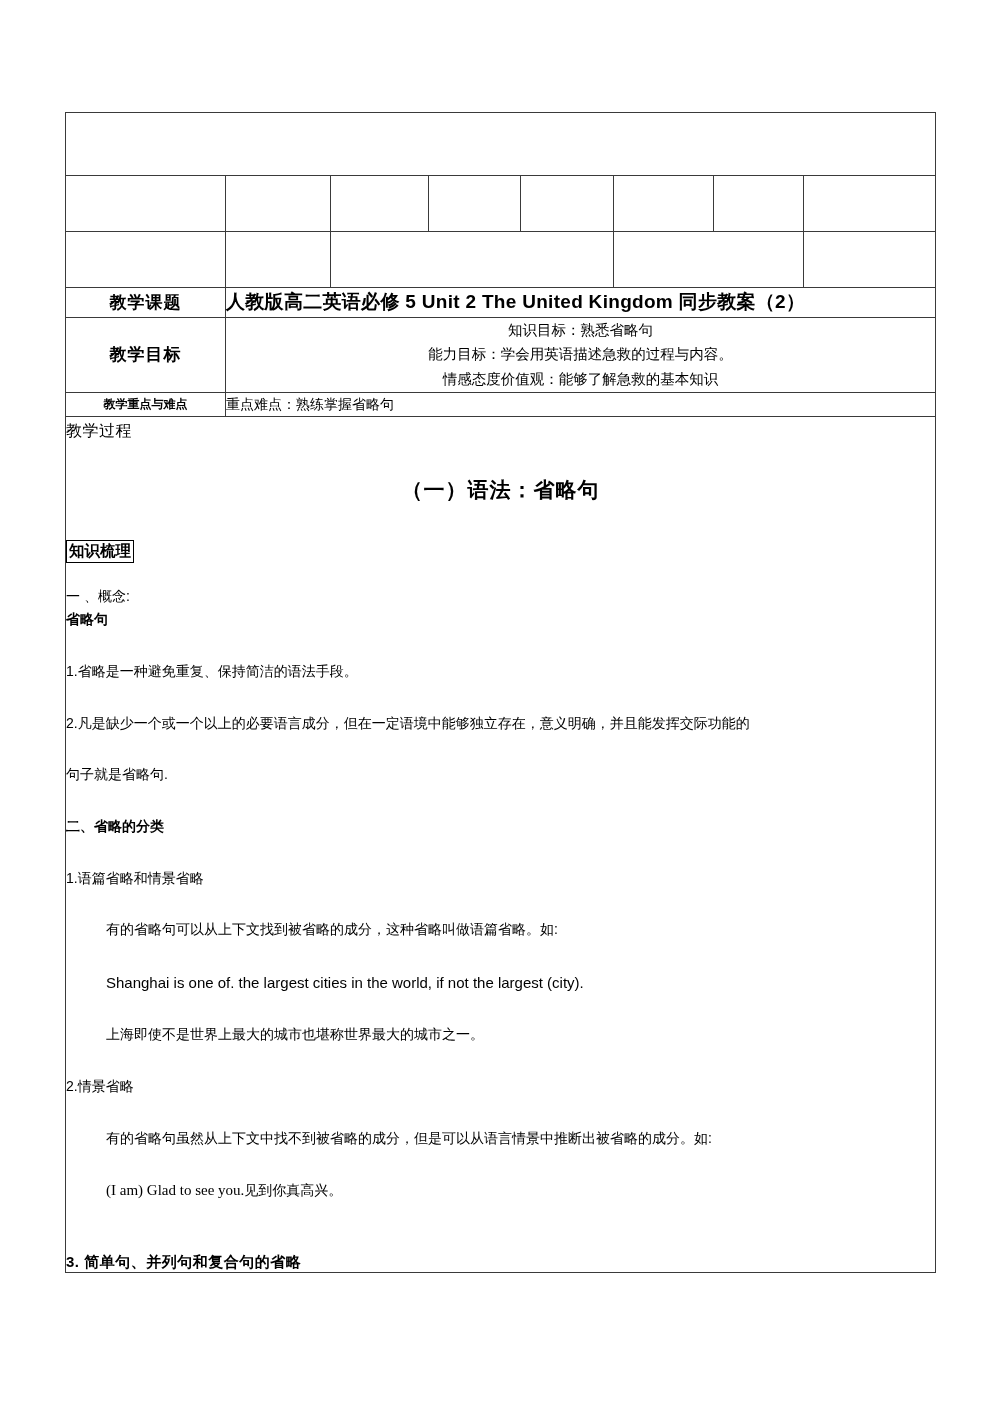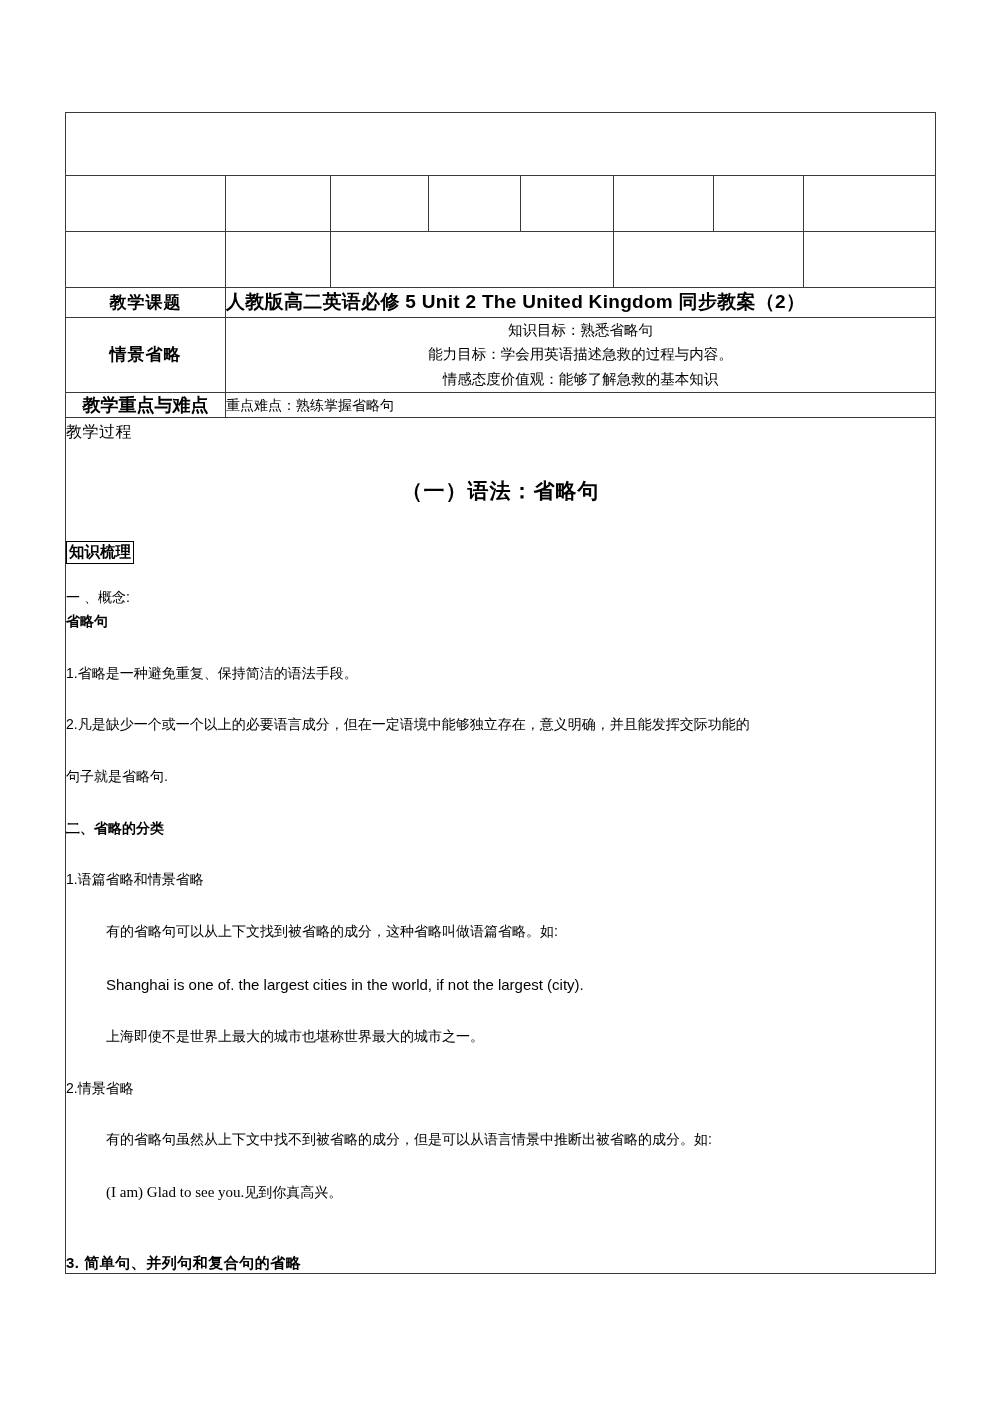--- a/index.html
+++ b/index.html
@@ -46,21 +46,21 @@
 
   
   .label-cell {
     text-align: center;
     font-weight: bold;
     font-size: 17px;
     font-family: "Liberation Sans", sans-serif;
     letter-spacing: 1px;
     padding: 4px 2px;
   }
-  .label-cell.narrow { font-size: 18px; letter-spacing: 0px; }
+  .label-cell.narrow { font-size: 12px; letter-spacing: 0px; }
 
   
   .title-cell {
     padding: 10px 12px 10px 14px;
     font-size: 19px;
     font-weight: bold;
     letter-spacing: 0.3px;
     line-height: 1.5;
   }
 
@@ -169,21 +169,21 @@
       <td colspan="2"></td>
       <td></td>
     </tr>
 
     <tr>
       <td class="label-cell">教学课题</td>
       <td class="title-cell" colspan="7">人教版高二英语必修 5 Unit 2 The United Kingdom  同步教案（2）</td>
     </tr>
 
     <tr>
-      <td class="label-cell">情景省略</td>
+      <td class="label-cell">教学目标</td>
       <td class="obj-cell" colspan="7">
         <div>知识目标：熟悉省略句</div>
         <div>能力目标：学会用英语描述急救的过程与内容。</div>
         <div>情感态度价值观：能够了解急救的基本知识</div>
       </td>
     </tr>
 
     <tr>
       <td class="label-cell narrow">教学重点与难点</td>
       <td class="diff-cell" colspan="7">重点难点：熟练掌握省略句</td>

